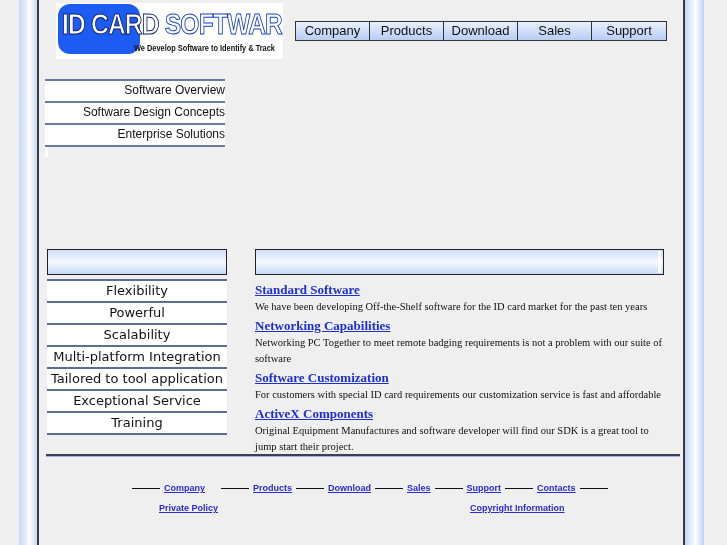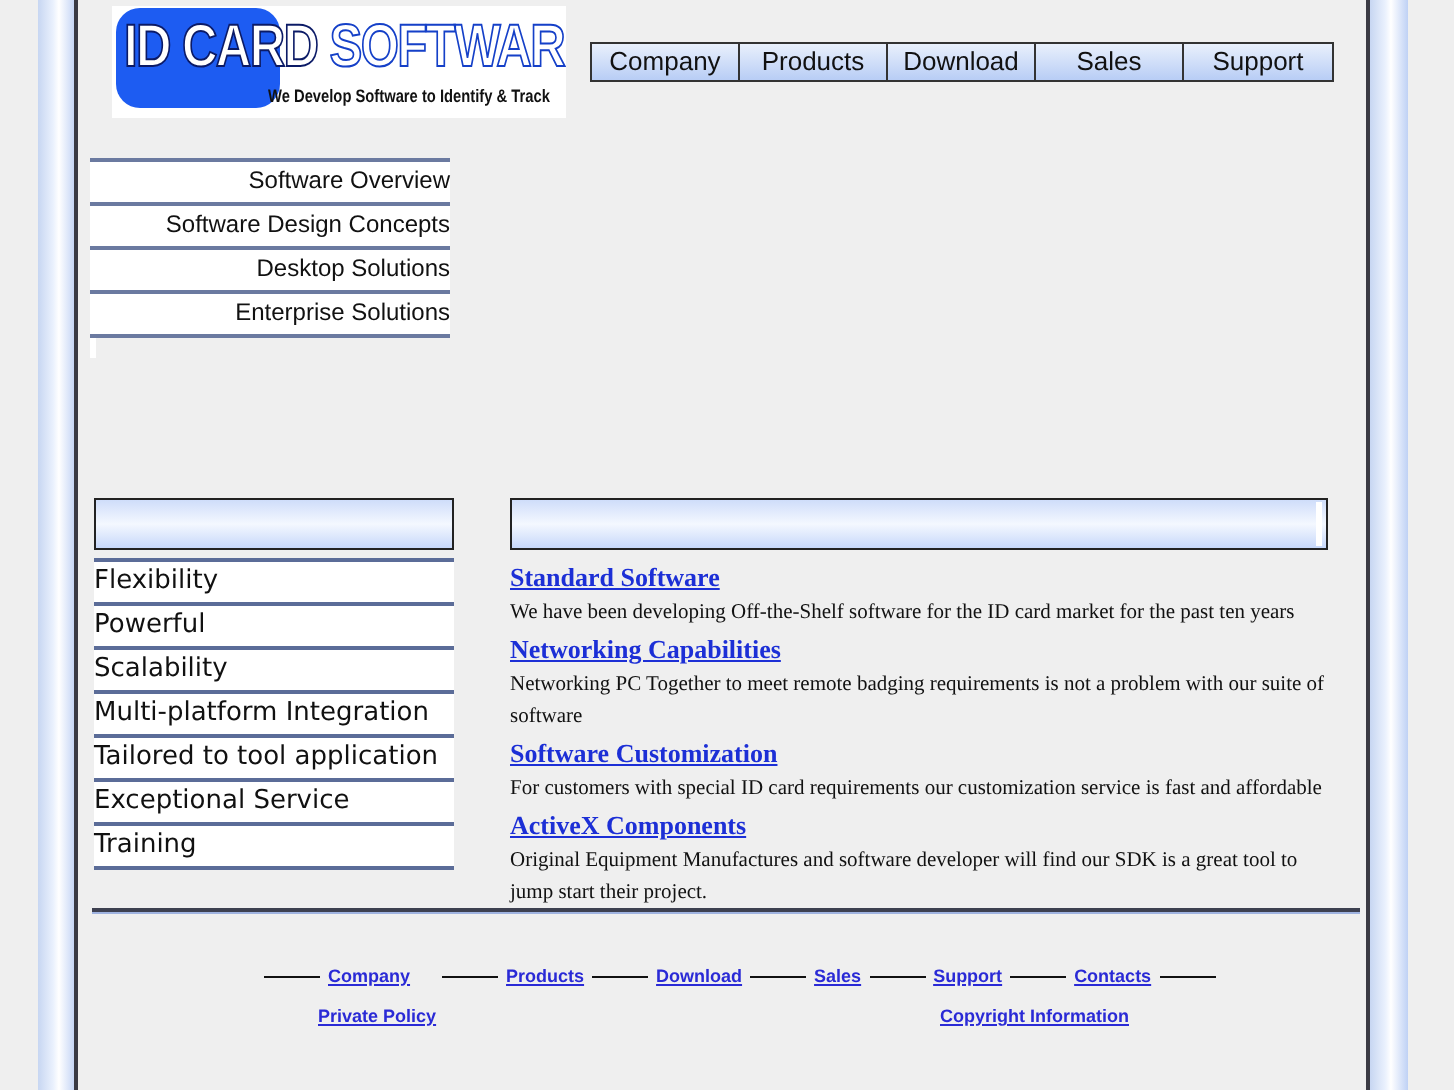--- a/index.html
+++ b/index.html
@@ -36,21 +36,21 @@
   .compat { position: absolute; left: 45px; top: 204px; width: 180px; text-align: center; font-size: 10px; color: #111; line-height: 15px; margin-top: 46px; }
 
   .gradbar { position: absolute; height: 26px; border: 1px solid #222;
     background: linear-gradient(to bottom, #cfddfa 0%, #f4f8ff 50%, #c7d8fa 100%); }
   .gradbar.left { left: 47px; top: 249px; width: 180px; }
   .gradbar.right { left: 255px; top: 249px; width: 409px; }
   .gradbar.right::after { content: ""; position: absolute; right: 2px; top: 1px; width: 3px; height: 22px; background: #ffffff; }
 
   .features { position: absolute; left: 47px; top: 279px; width: 180px; }
   .features .item { height: 22px; background: #ffffff; border-top: 2px solid #5b6c98;
-    font-family: "DejaVu Sans", sans-serif; font-size: 13px; color: #111; text-align: left; line-height: 19px; }
+    font-family: "DejaVu Sans", sans-serif; font-size: 13px; color: #111; text-align: center; line-height: 19px; }
   .features .end { height: 2px; background: #5b6c98; }
 
   .content { position: absolute; left: 255px; top: 280px; width: 412px; font-family: "Liberation Serif", serif; }
   .content .head { font-size: 13px; font-weight: bold; color: #1c2fd6; text-decoration: underline; line-height: 15px; cursor: pointer; display: inline-block; }
   .content .desc { font-size: 10.5px; color: #111; line-height: 16px; margin-top: 1px; margin-bottom: 1px; }
 
   .hr { position: absolute; left: 46px; top: 454px; width: 634px; height: 2px; background: #3d4050; box-shadow: 0 1px 0 #9fb3e0; }
 
   .footer-links { position: absolute; top: 483px; left: 128px; display: flex; align-items: center; font-size: 9px; font-weight: bold; }
   .footer-links .dash { display: inline-block; height: 1px; background: #111; width: 28px; margin: 0 4px; }
@@ -77,21 +77,20 @@
   <div class="btn">Company</div>
   <div class="btn">Products</div>
   <div class="btn">Download</div>
   <div class="btn">Sales</div>
   <div class="btn">Support</div>
 </div>
 
 <div class="sidemenu">
   <div class="item">Software Overview</div>
   <div class="item">Software Design Concepts</div>
-  <div class="item">Desktop Solutions</div>
   <div class="item">Enterprise Solutions</div>
   <div class="end"></div>
   <div class="stub"></div>
 </div>
 
 <div class="compat">
   <div>Compatible with</div>
 </div>
 
 <div class="gradbar left"></div>

